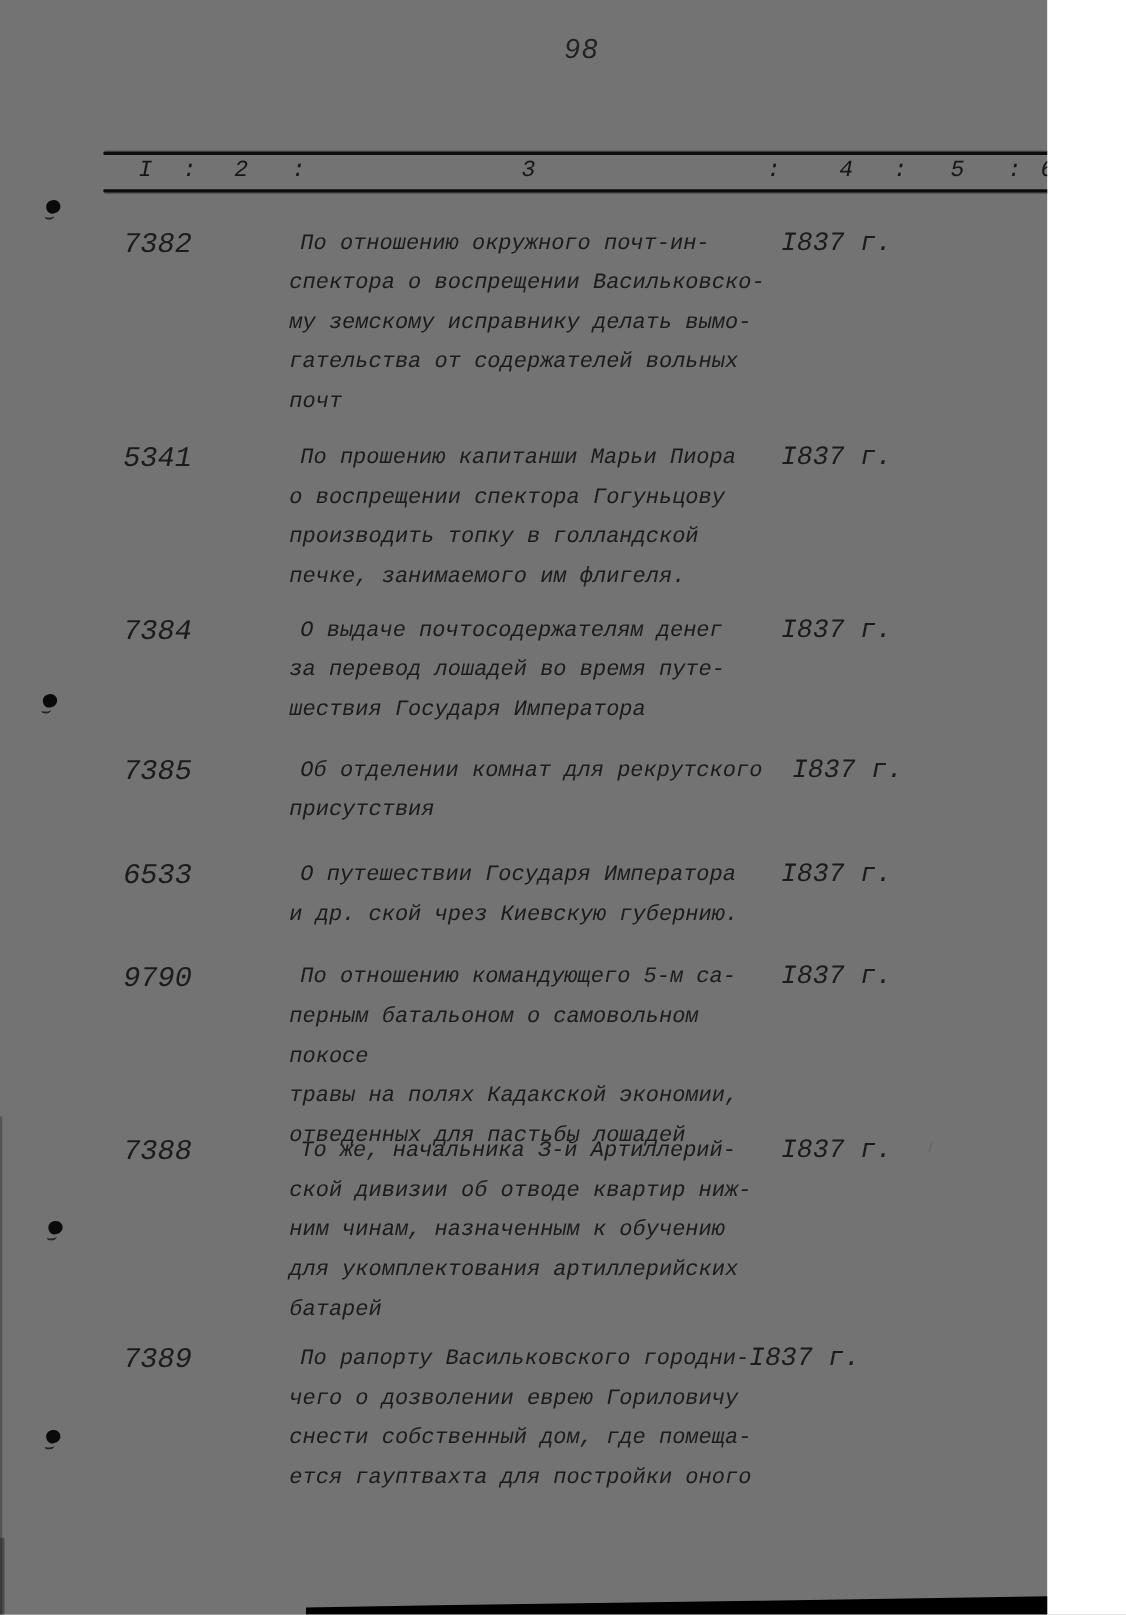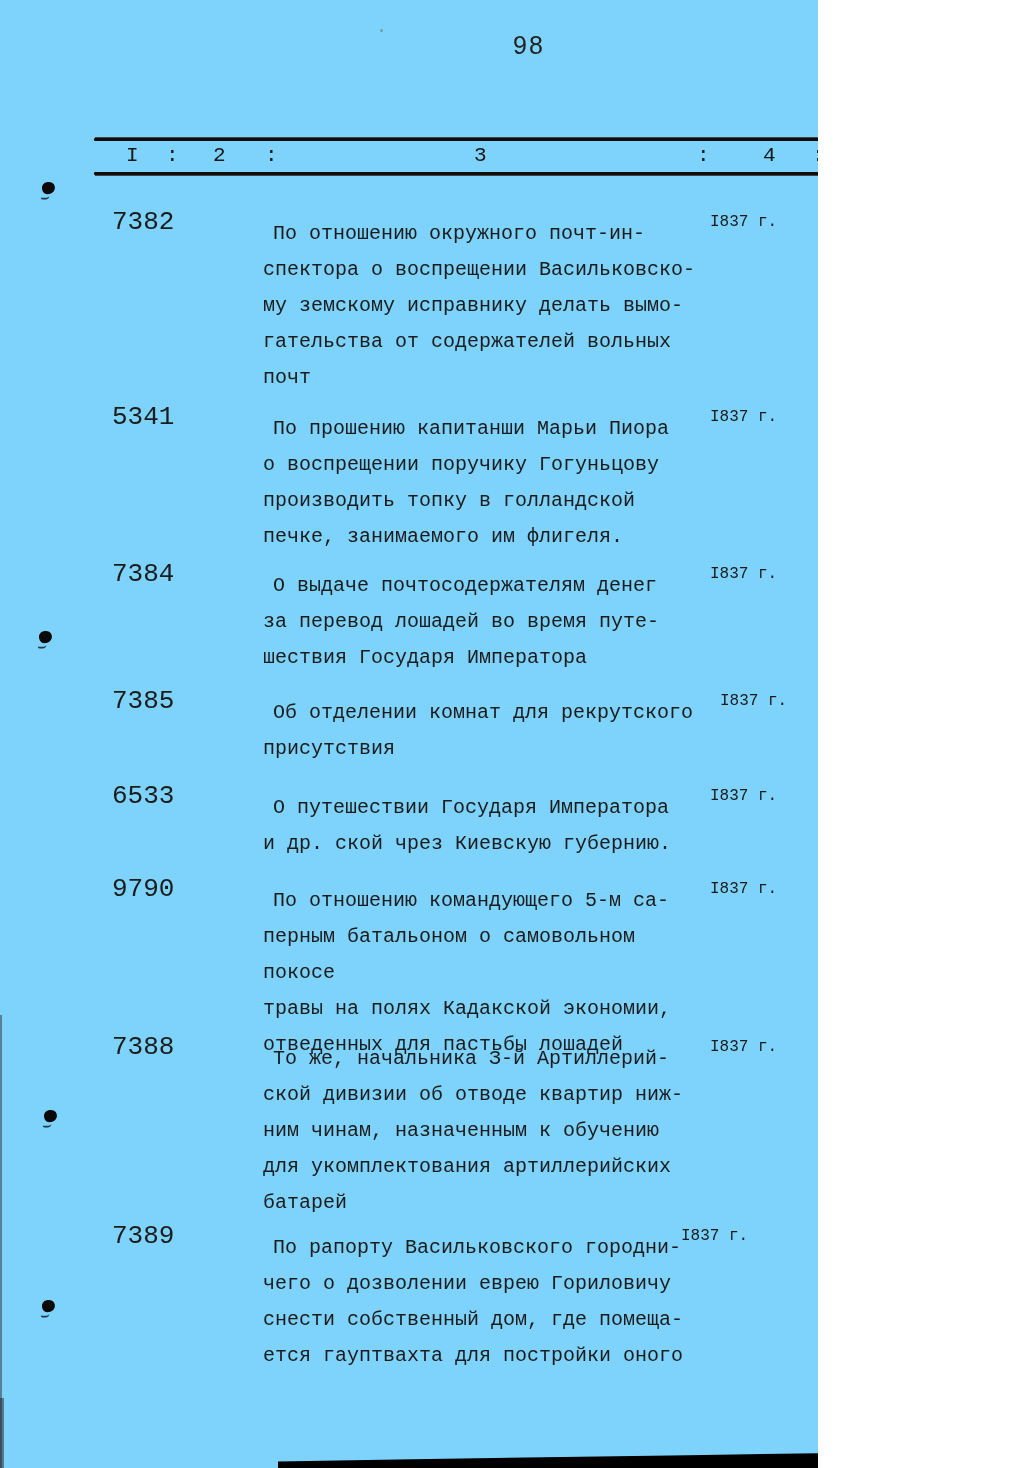--- a/index.html
+++ b/index.html
@@ -1,22 +1,23 @@
 <!DOCTYPE html>
 <html><head>
 <meta charset="utf-8">
 <style>
   html,body{margin:0;padding:0;}
   .sheet{
     position:relative;
-    width:818px;height:1468px;
-    background:#7dd3fc;
+    width:952px;height:1468px;
+    background:#737373;
     overflow:hidden;
     font-family:"Liberation Mono","DejaVu Sans Mono",monospace;
     color:#1b1b1b;
+    font-style:italic;
   }
   .page-number{
     position:absolute;left:529px;top:31px;transform:translateX(-50%);
     font-family:"Liberation Sans","DejaVu Sans",sans-serif;
     font-size:25px;letter-spacing:2px;color:#222;
   }
   .rule{
     position:absolute;left:94px;width:894px;height:3px;
     background:#0d0d0d;border-radius:1px;
   }
@@ -24,27 +25,27 @@
   .rule-bottom{top:172px;box-shadow:0 2px 0 -1px #444;}
   .hcell{
     position:absolute;top:143px;font-size:21px;line-height:26px;color:#161616;
   }
   .entry{position:absolute;left:0;width:1024px;}
   .entry .no{
     position:absolute;left:112px;top:0;width:90px;
     font-size:26px;line-height:36px;
   }
   .entry .desc{
-    position:absolute;left:263px;top:12px;width:452px;
+    position:absolute;left:263px;top:0;width:452px;
     font-size:20px;line-height:36px;
     white-space:pre-line;text-indent:10px;
   }
   .entry .year{
     position:absolute;left:710px;top:0;width:110px;
-    font-size:16px;line-height:36px;white-space:nowrap;
+    font-size:24px;line-height:36px;white-space:nowrap;
   }
   .dot{
     position:absolute;width:13px;height:12px;background:#0a0a0a;
     border-radius:48% 52% 55% 45%;transform:rotate(-12deg);
   }
   .dot::after{
     content:"";position:absolute;left:-3px;bottom:-5px;width:9px;height:5px;
     border-bottom:2px solid rgba(10,10,10,.75);border-radius:0 0 60% 40%;
     transform:rotate(14deg);
   }
@@ -96,21 +97,21 @@
 спектора о воспрещении Васильковско-
 му земскому исправнику делать вымо-
 гательства от содержателей вольных
 почт</div>
     <div class="year">I837 г.</div>
   </div>
 
   <div class="entry" style="top:399px">
     <div class="no">5341</div>
     <div class="desc">По прошению капитанши Марьи Пиора
-о воспрещении поручику Гогуньцову
+о воспрещении спектора Гогуньцову
 производить топку в голландской
 печке, занимаемого им флигеля.</div>
     <div class="year">I837 г.</div>
   </div>
 
   <div class="entry" style="top:556px">
     <div class="no">7384</div>
     <div class="desc">О выдаче почтосодержателям денег
 за перевод лошадей во время путе-
 шествия Государя Императора</div>

